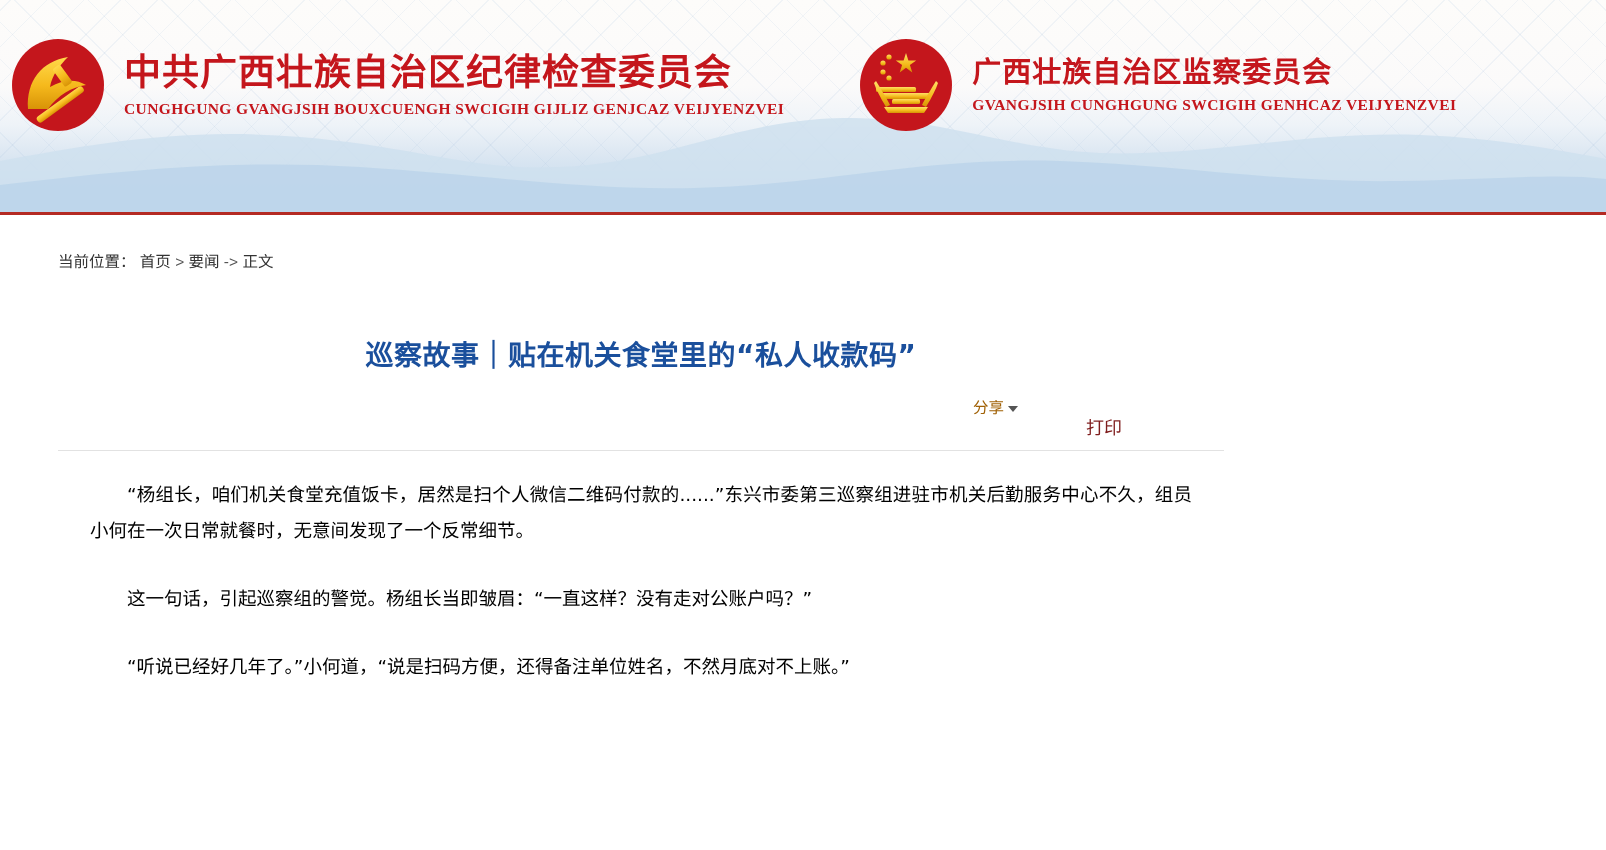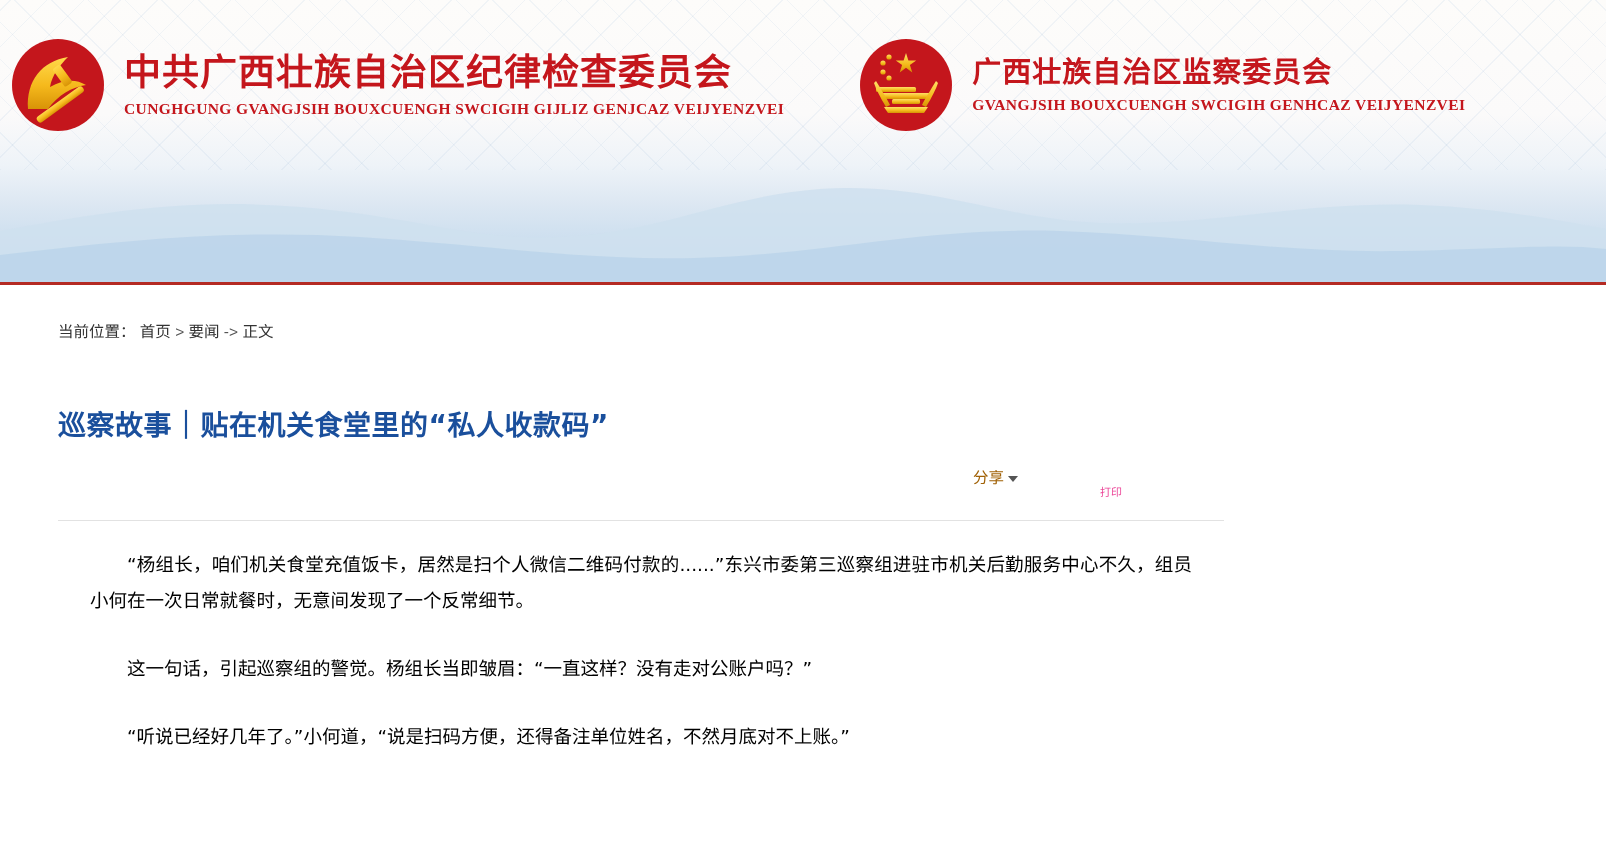--- a/index.html
+++ b/index.html
@@ -10,21 +10,21 @@
     height: 850px;
     overflow: hidden;
     background: #ffffff;
     font-family: "Liberation Sans", "DejaVu Sans", sans-serif;
   }
 
   
   .banner {
     position: relative;
     width: 1606px;
-    height: 285px;
+    height: 215px;
     background:
       linear-gradient(to bottom,
         #fdfcfa 0%,
         #fbfafa 40%,
         #eef3f8 58%,
         #dce7f2 72%,
         #cddfef 84%,
         #c2d8ec 100%);
     overflow: hidden;
   }
@@ -102,21 +102,21 @@
     white-space: nowrap;
   }
   .breadcrumb .sep { color: #555; }
   .breadcrumb a {
     color: #333333;
     text-decoration: none;
   }
 
   .article-title {
     margin-top: 62px;
-    text-align: left;
+    text-align: center;
     font-family: "DejaVu Sans", "Liberation Sans", sans-serif;
     font-size: 28px;
     font-weight: bold;
     color: #1a4f9c;
     letter-spacing: 0.5px;
   }
 
   .meta-row {
     position: relative;
     margin-top: 34px;
@@ -148,22 +148,22 @@
     margin-left: 4px;
     border-left: 5px solid transparent;
     border-right: 5px solid transparent;
     border-top: 6px solid #555;
     vertical-align: middle;
   }
   .print-btn {
     position: absolute;
     right: 102px;
     top: 6px;
-    font-size: 11px;
-    color: #ec4899;
+    font-size: 18px;
+    color: #7f1d1d;
     cursor: pointer;
     white-space: nowrap;
   }
 
   .body-text {
     margin-top: 26px;
     padding: 0 32px;
   }
   .body-text p {
     margin: 0 0 32px 0;
@@ -229,21 +229,21 @@
           <rect x="30" y="52" width="40" height="5" rx="1.5" transform="translate(-10,0)"></rect>
           <path d="M26,58 L74,58 L70,64 L30,64 Z"></path>
           <rect x="36" y="64" width="28" height="5" rx="1.5"></rect>
           <path d="M20,46 C26,56 30,62 34,70 L30,72 C24,62 20,54 18,48 Z"></path>
           <path d="M80,46 C74,56 70,62 66,70 L70,72 C76,62 80,54 82,48 Z"></path>
           <path d="M28,72 L72,72 L68,78 L32,78 Z"></path>
         </g>
       </svg>
       <div class="titles">
         <div class="cn-title small">广西壮族自治区监察委员会</div>
-        <div class="zh-title">GVANGJSIH BOUXCUENGH SWCIGIH GENHCAZ VEIJYENZVEI</div>
+        <div class="zh-title">GVANGJSIH CUNGHGUNG SWCIGIH GENHCAZ VEIJYENZVEI</div>
       </div>
     </div>
   </div>
 </div>
 
 <div class="content">
 
   <div class="breadcrumb">
     <span>当前位置：</span>
     <a href="#">首页</a>

